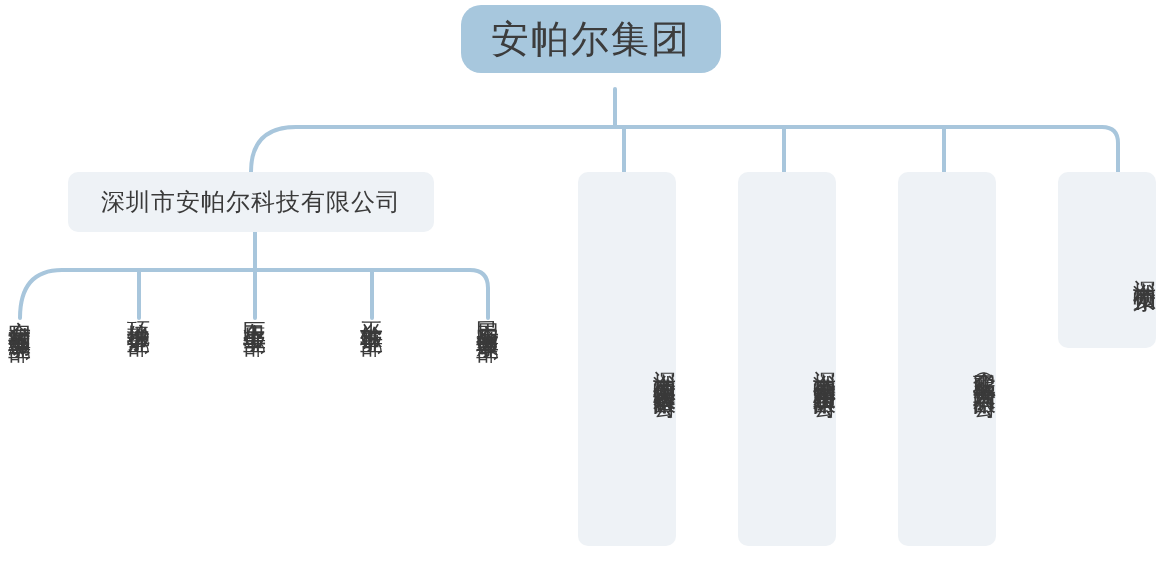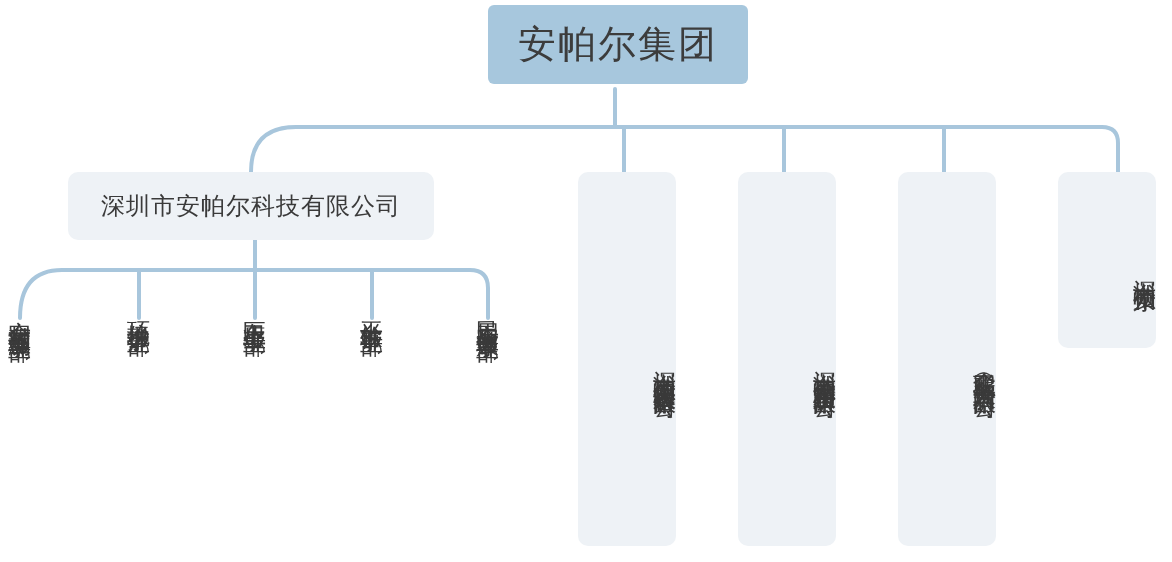--- a/index.html
+++ b/index.html
@@ -31,36 +31,36 @@
     position: absolute;
     box-sizing: border-box;
     display: flex;
     align-items: center;
     justify-content: center;
     border-radius: 10px;
     color: #3a3a3a;
   }
 
   .node-root {
-    left: 488px;
+    left: 461px;
     top: 5px;
     width: 260px;
-    height: 79px;
+    height: 68px;
     background: #a7c7dd;
-    border-radius: 6px;
+    border-radius: 20px;
     font-size: 38px;
     letter-spacing: 2px;
     color: #3c3c3c;
   }
 
   .node-sub {
     left: 68px;
     top: 172px;
     width: 366px;
-    height: 68px;
+    height: 60px;
     background: #eef2f6;
     font-size: 24px;
     letter-spacing: 1px;
     color: #3a3a3a;
   }
 
   
   .node-vert {
     width: 98px;
     background: #eef2f6;

